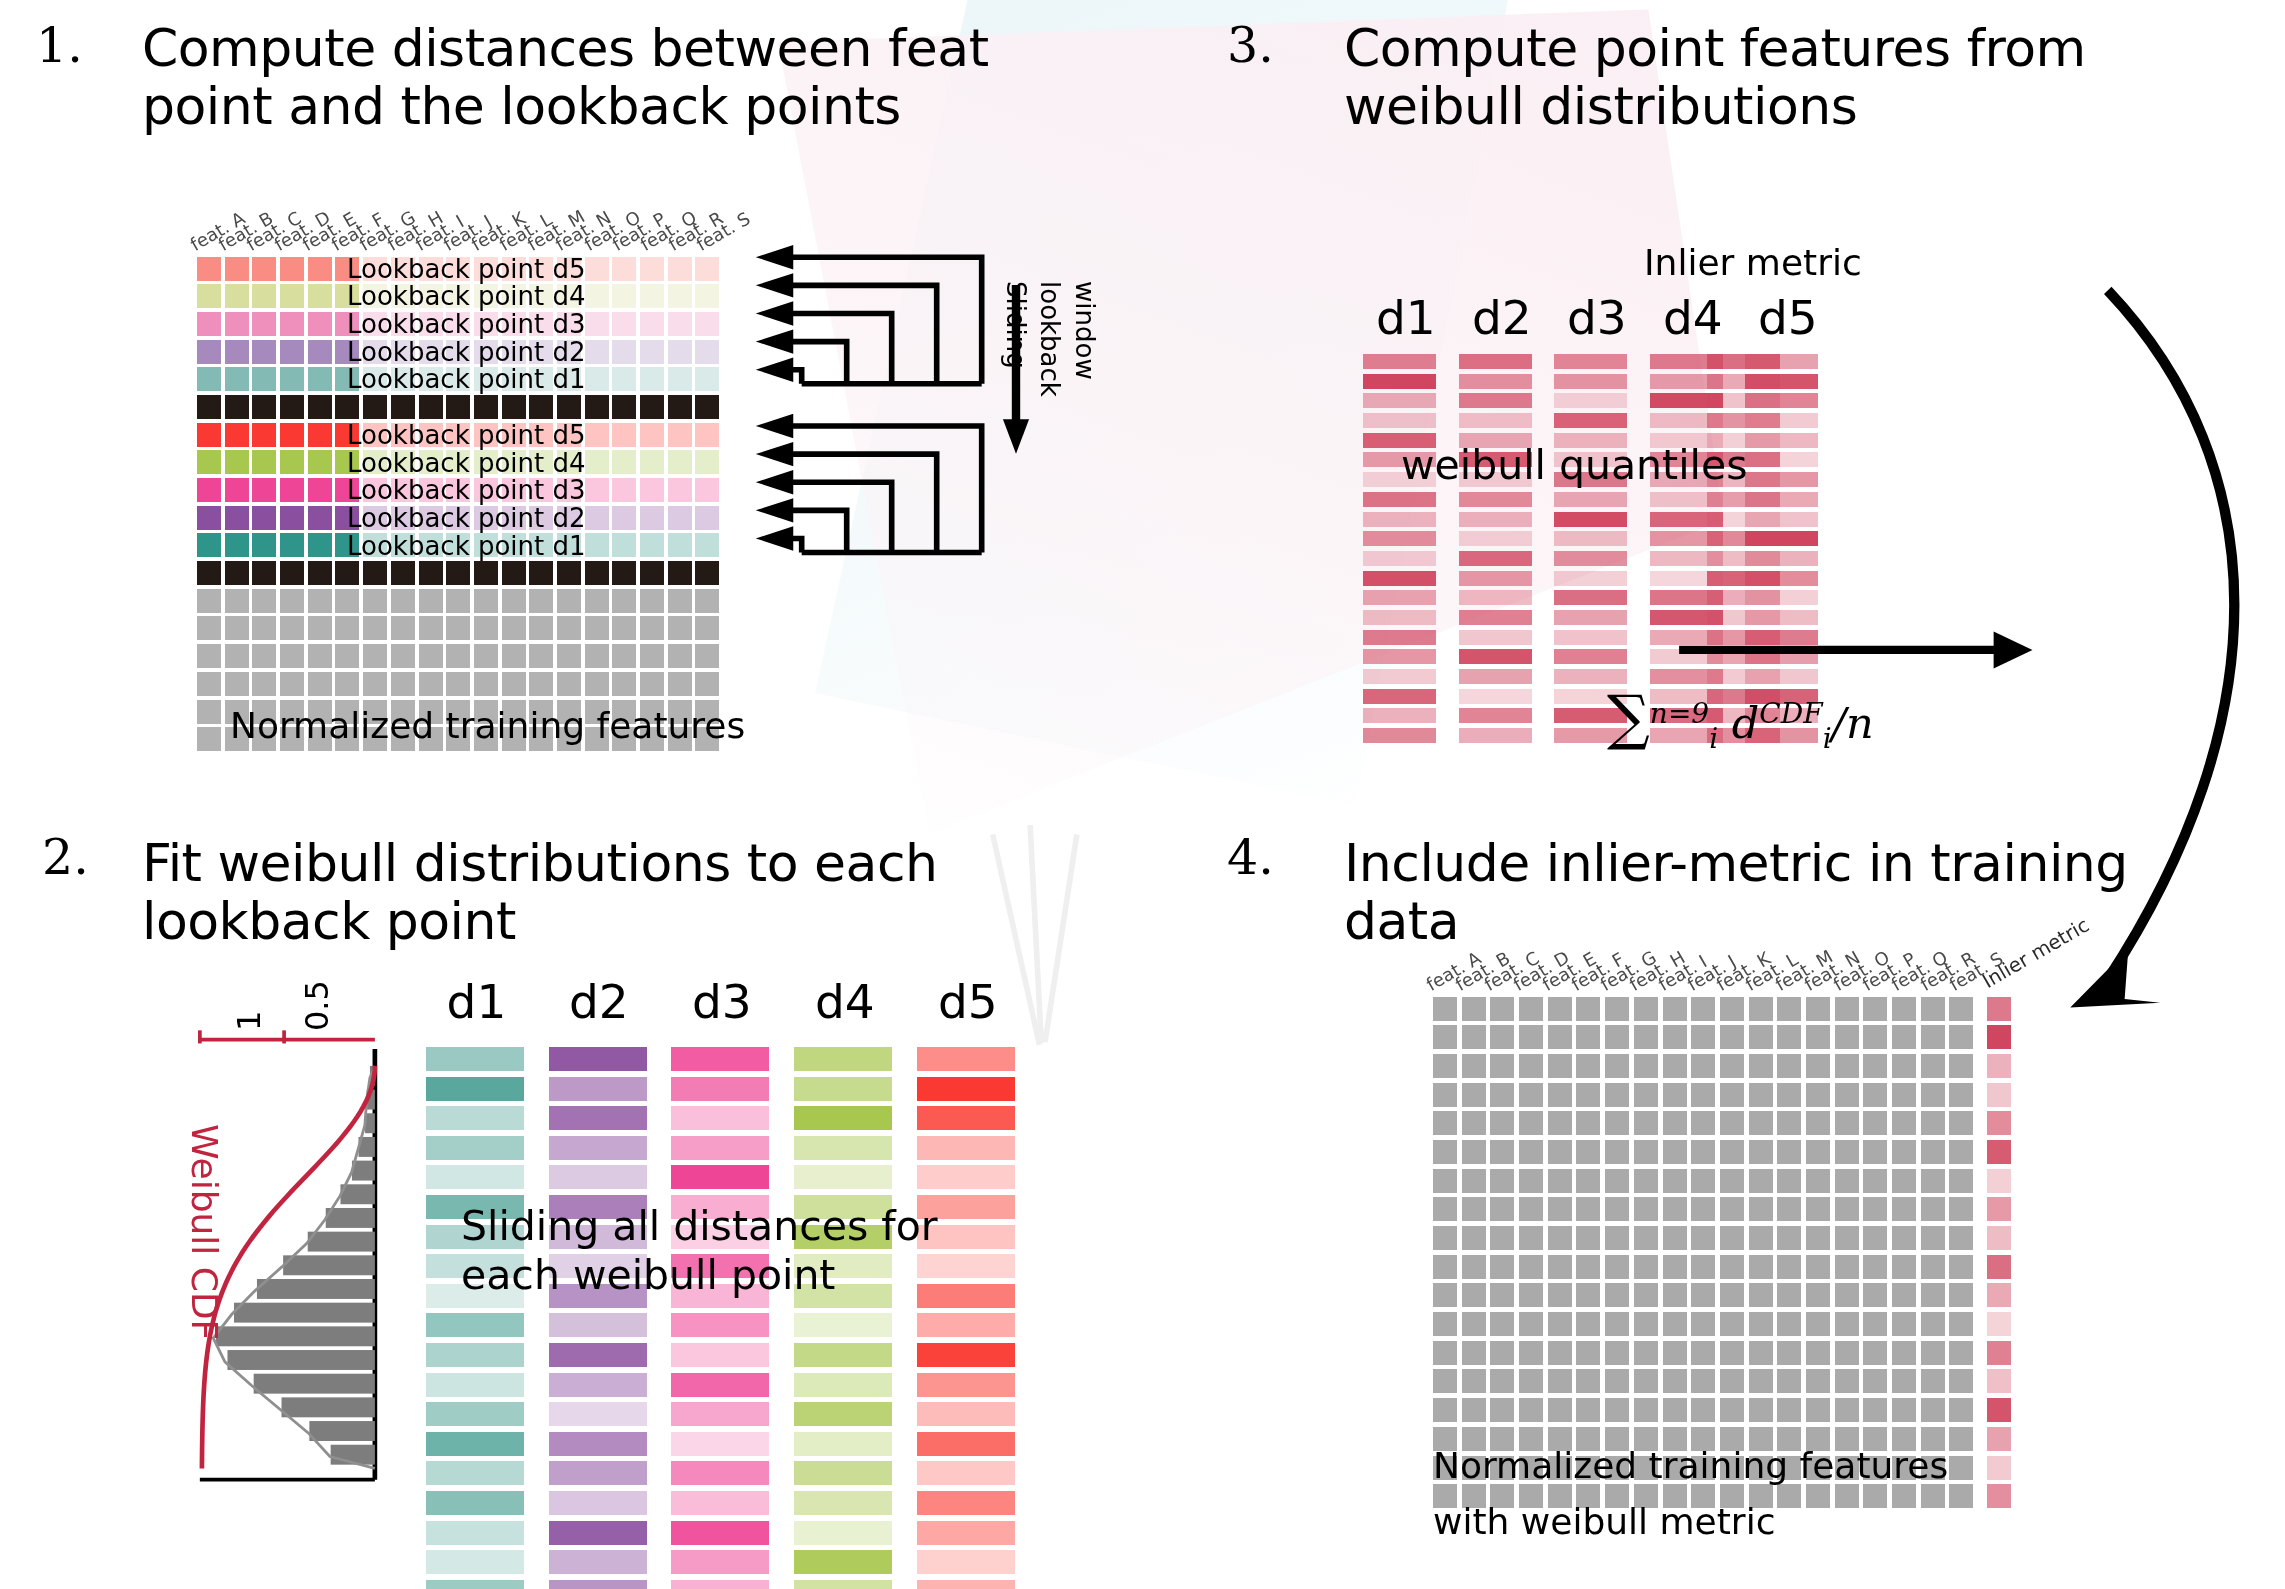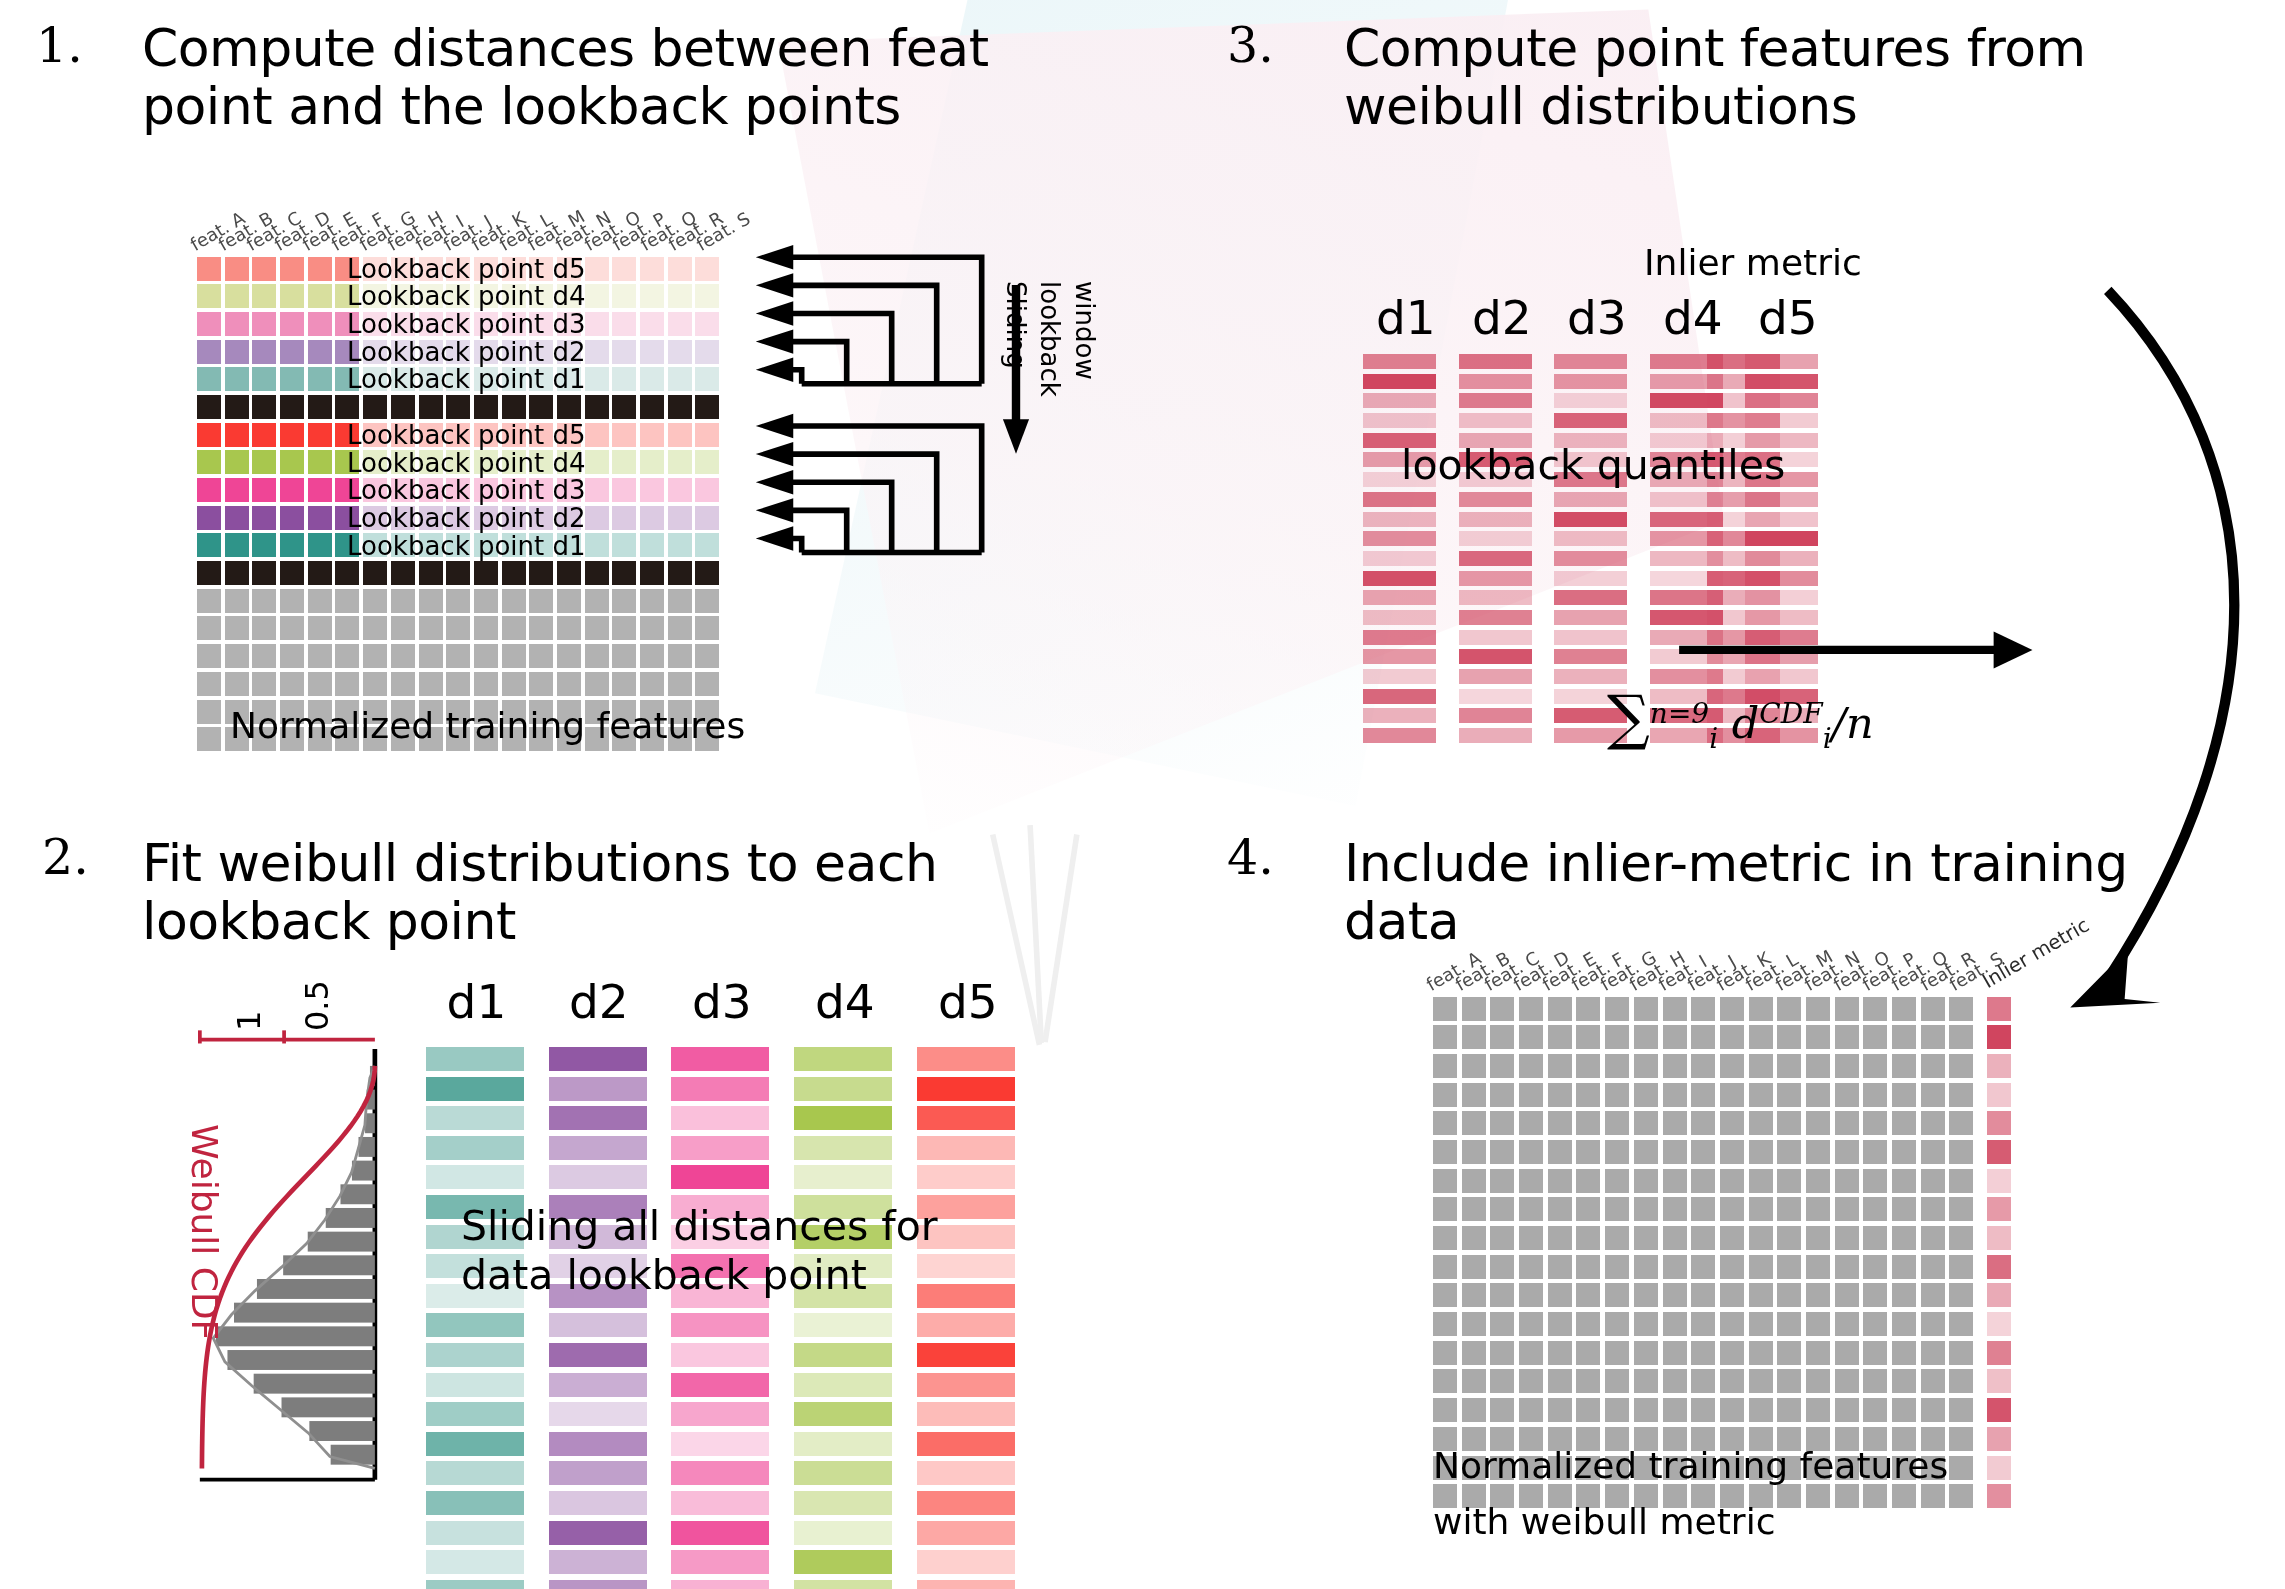--- a/index.html
+++ b/index.html
@@ -654,21 +654,21 @@
     <div style="width: 73px; height: 15px; margin-bottom: 4.7px; background: rgba(208, 69, 95, 0.44);"></div>
     <div style="width: 73px; height: 15px; margin-bottom: 4.7px; background: rgba(208, 69, 95, 0.3);"></div>
     <div style="width: 73px; height: 15px; margin-bottom: 4.7px; background: rgba(208, 69, 95, 0.56);"></div>
     <div style="width: 73px; height: 15px; margin-bottom: 4.7px; background: rgba(208, 69, 95, 0.48);"></div>
     <div style="width: 73px; height: 15px; margin-bottom: 4.7px; background: rgba(208, 69, 95, 0.28);"></div>
     <div style="width: 73px; height: 15px; margin-bottom: 4.7px; background: rgba(208, 69, 95, 0.72);"></div>
     <div style="width: 73px; height: 15px; margin-bottom: 4.7px; background: rgba(208, 69, 95, 0.38);"></div>
     <div style="width: 73px; height: 15px; margin-bottom: 4.7px; background: rgba(208, 69, 95, 0.6);"></div>
   </div>
 
-<div class="overlaytext" style="left:1401px;top:440px;">lookback quantiles</div>
+<div class="overlaytext" style="left:1401px;top:440px;">weibull quantiles</div>
 
 <svg style="left:1677px;top:637px;width:365px;height:37px;" viewBox="0 0 390 40" width="365" height="37">
   <line x1="0" y1="14" x2="345" y2="14" stroke="#000" stroke-width="9"></line>
   <polygon points="382,14 340,-6 340,34" fill="#000"></polygon>
 </svg>
 <div class="formula" style="left:1607px;top:682px;">
   <span class="sig">∑</span><span class="up">n=9</span><span class="dn">i</span>&nbsp;<span>d</span><span class="up">CDF</span><span class="dn">i</span><span>/n</span>
 </div>
 
 <svg style="left:2042px;top:281px;width:244px;height:778px;" viewBox="0 0 260 830" width="244" height="778">
@@ -822,21 +822,21 @@
         <div style="width: 98px; height: 24px; margin-bottom: 5.6px; background: rgba(250, 58, 50, 0.74);"></div>
         <div style="width: 98px; height: 24px; margin-bottom: 5.6px; background: rgba(250, 58, 50, 0.28);"></div>
         <div style="width: 98px; height: 24px; margin-bottom: 5.6px; background: rgba(250, 58, 50, 0.62);"></div>
         <div style="width: 98px; height: 24px; margin-bottom: 5.6px; background: rgba(250, 58, 50, 0.44);"></div>
         <div style="width: 98px; height: 24px; margin-bottom: 5.6px; background: rgba(250, 58, 50, 0.24);"></div>
         <div style="width: 98px; height: 24px; margin-bottom: 5.6px; background: rgba(250, 58, 50, 0.38);"></div>
       </div>
     </div>
 </div>
 <div class="overlaytext" style="left:461px;top:1201px;">Sliding all distances for</div>
-<div class="overlaytext" style="left:461px;top:1250px;">data lookback point</div>
+<div class="overlaytext" style="left:461px;top:1250px;">each weibull point</div>
 
 <svg style="left:974px;top:806px;width:187px;height:244px;" viewBox="0 0 200 260" width="187" height="244">
   <path d="M 20 30 L 70 255" stroke="#efefef" stroke-width="6" fill="none"></path>
   <path d="M 60 20 L 72 253" stroke="#efefef" stroke-width="6" fill="none"></path>
   <path d="M 110 30 L 76 252" stroke="#efefef" stroke-width="6" fill="none"></path>
 </svg>
 
 <div class="step-num" style="left:1227px;top:829px;">4.</div>
 <div class="step-title" style="left:1344px;top:834px;width:937px;white-space:pre-line;">Include inlier-metric in training
 data</div>

